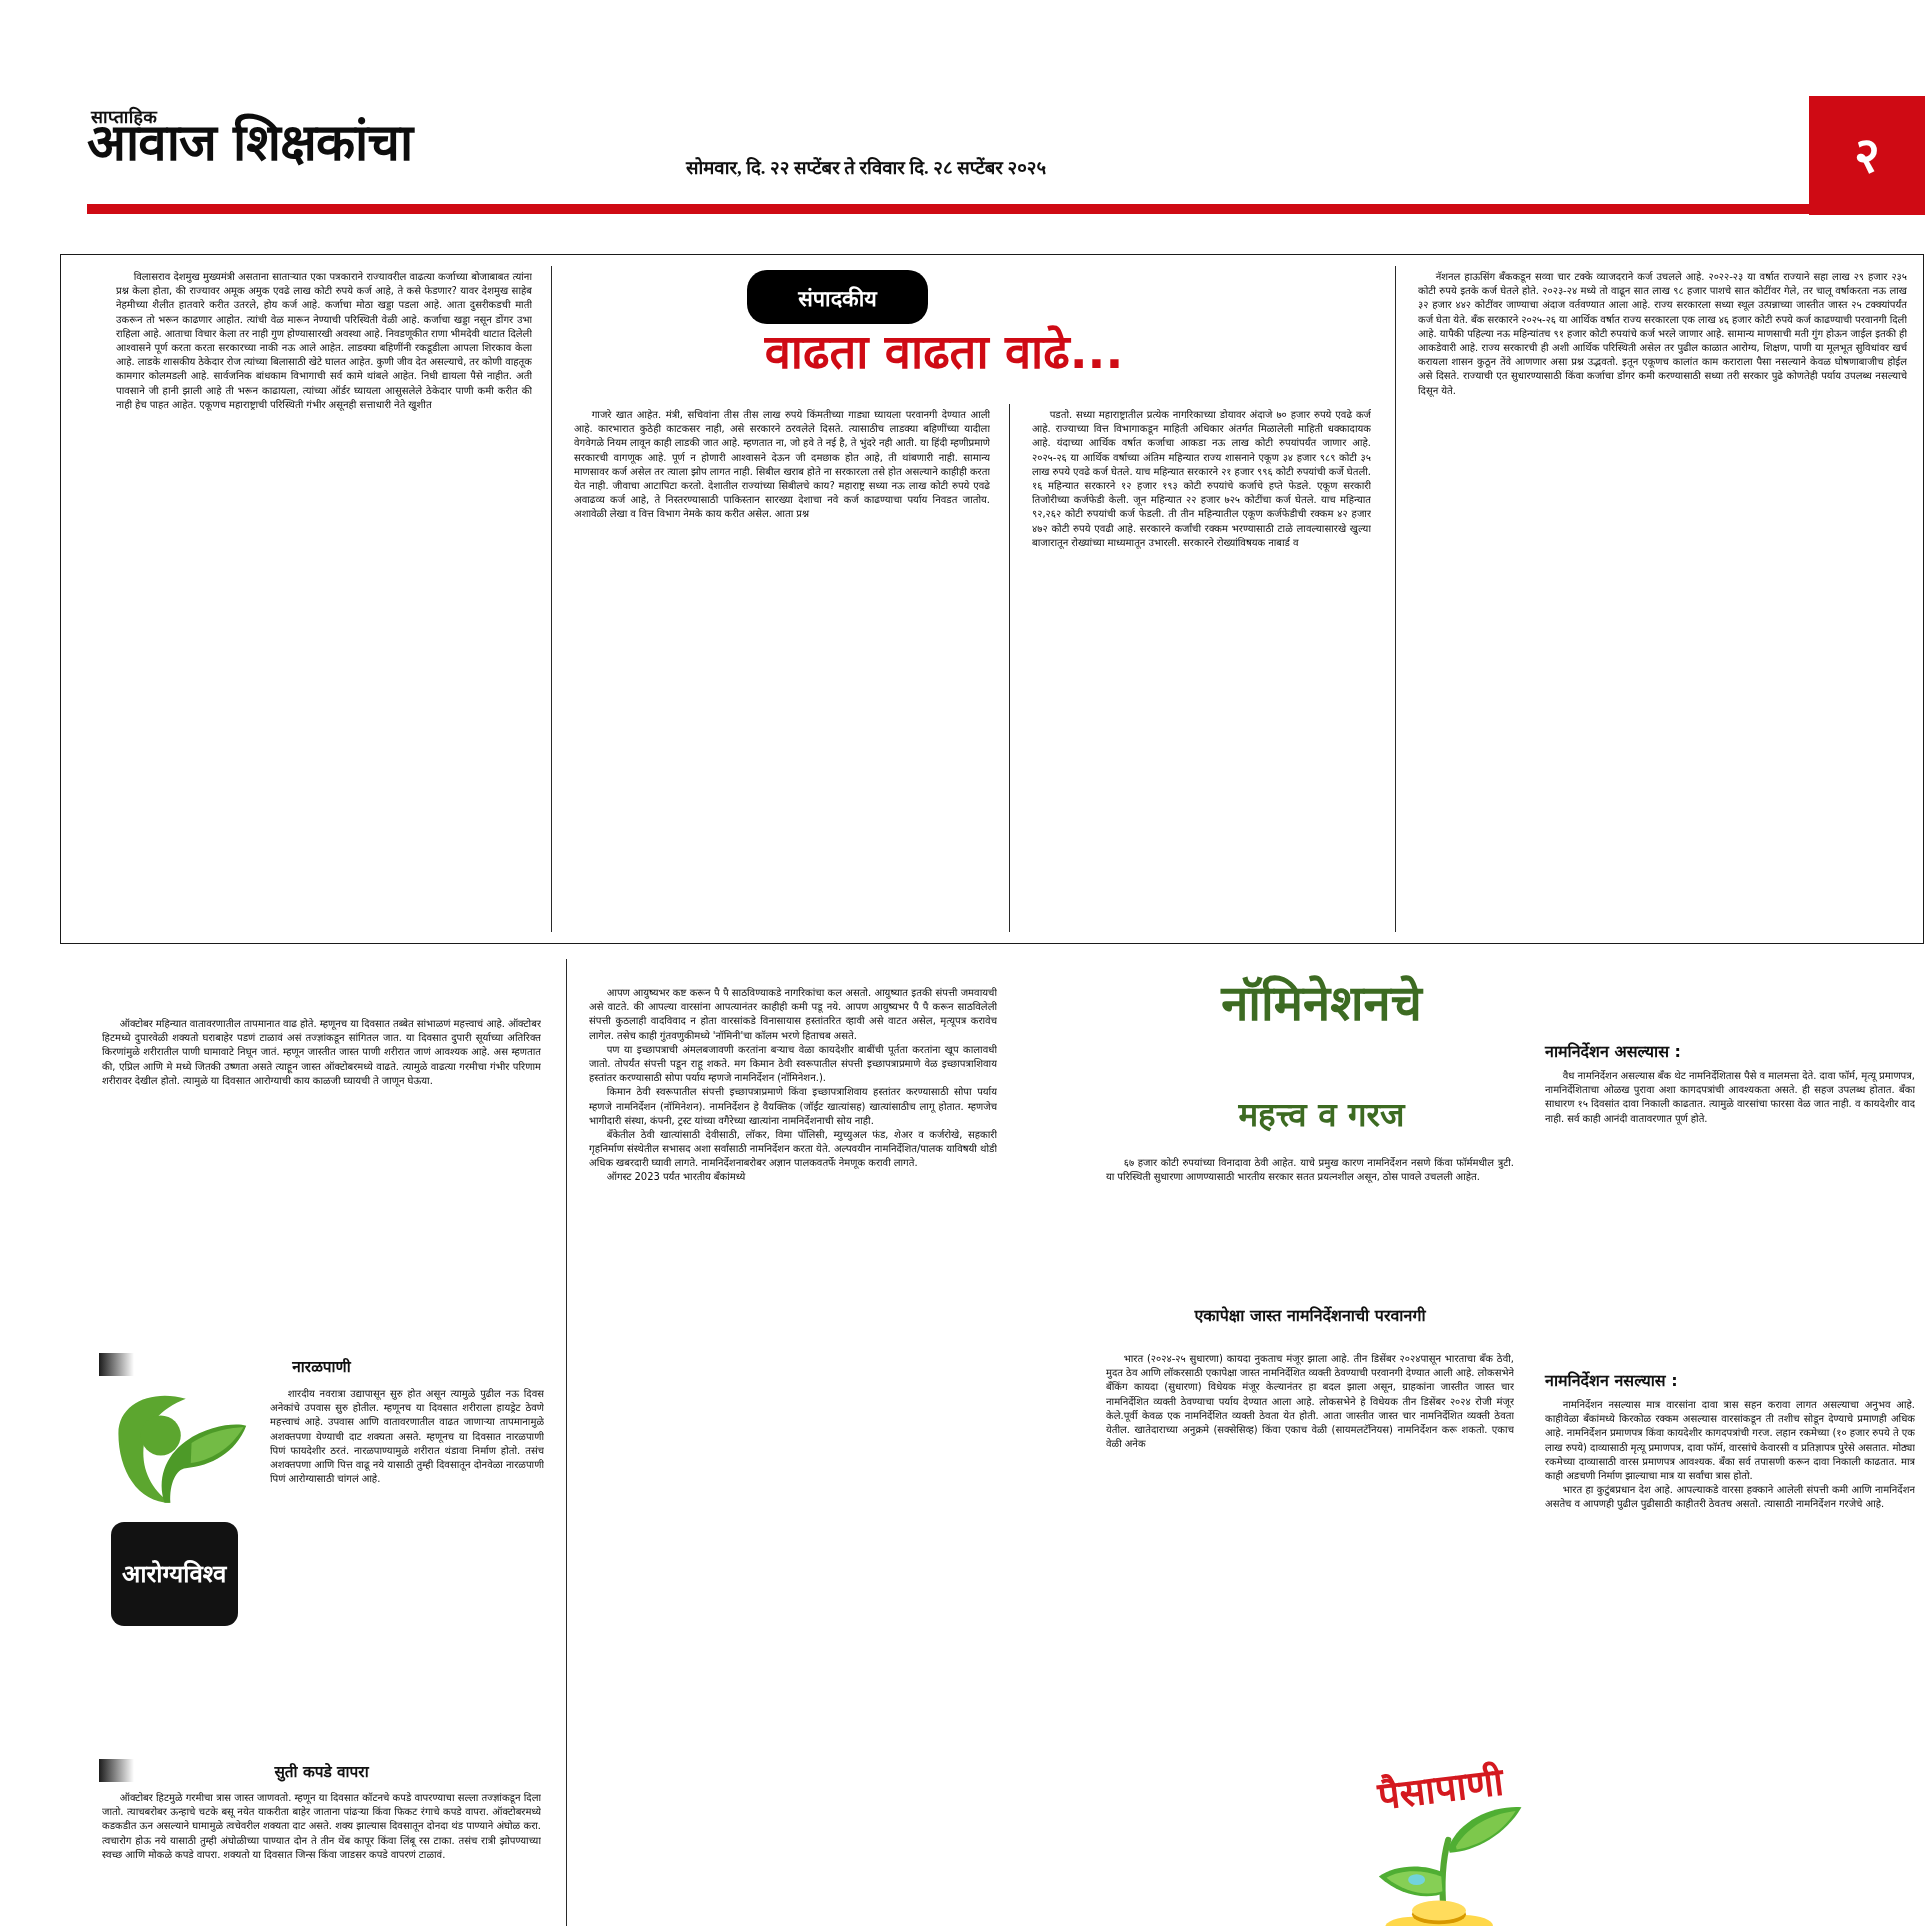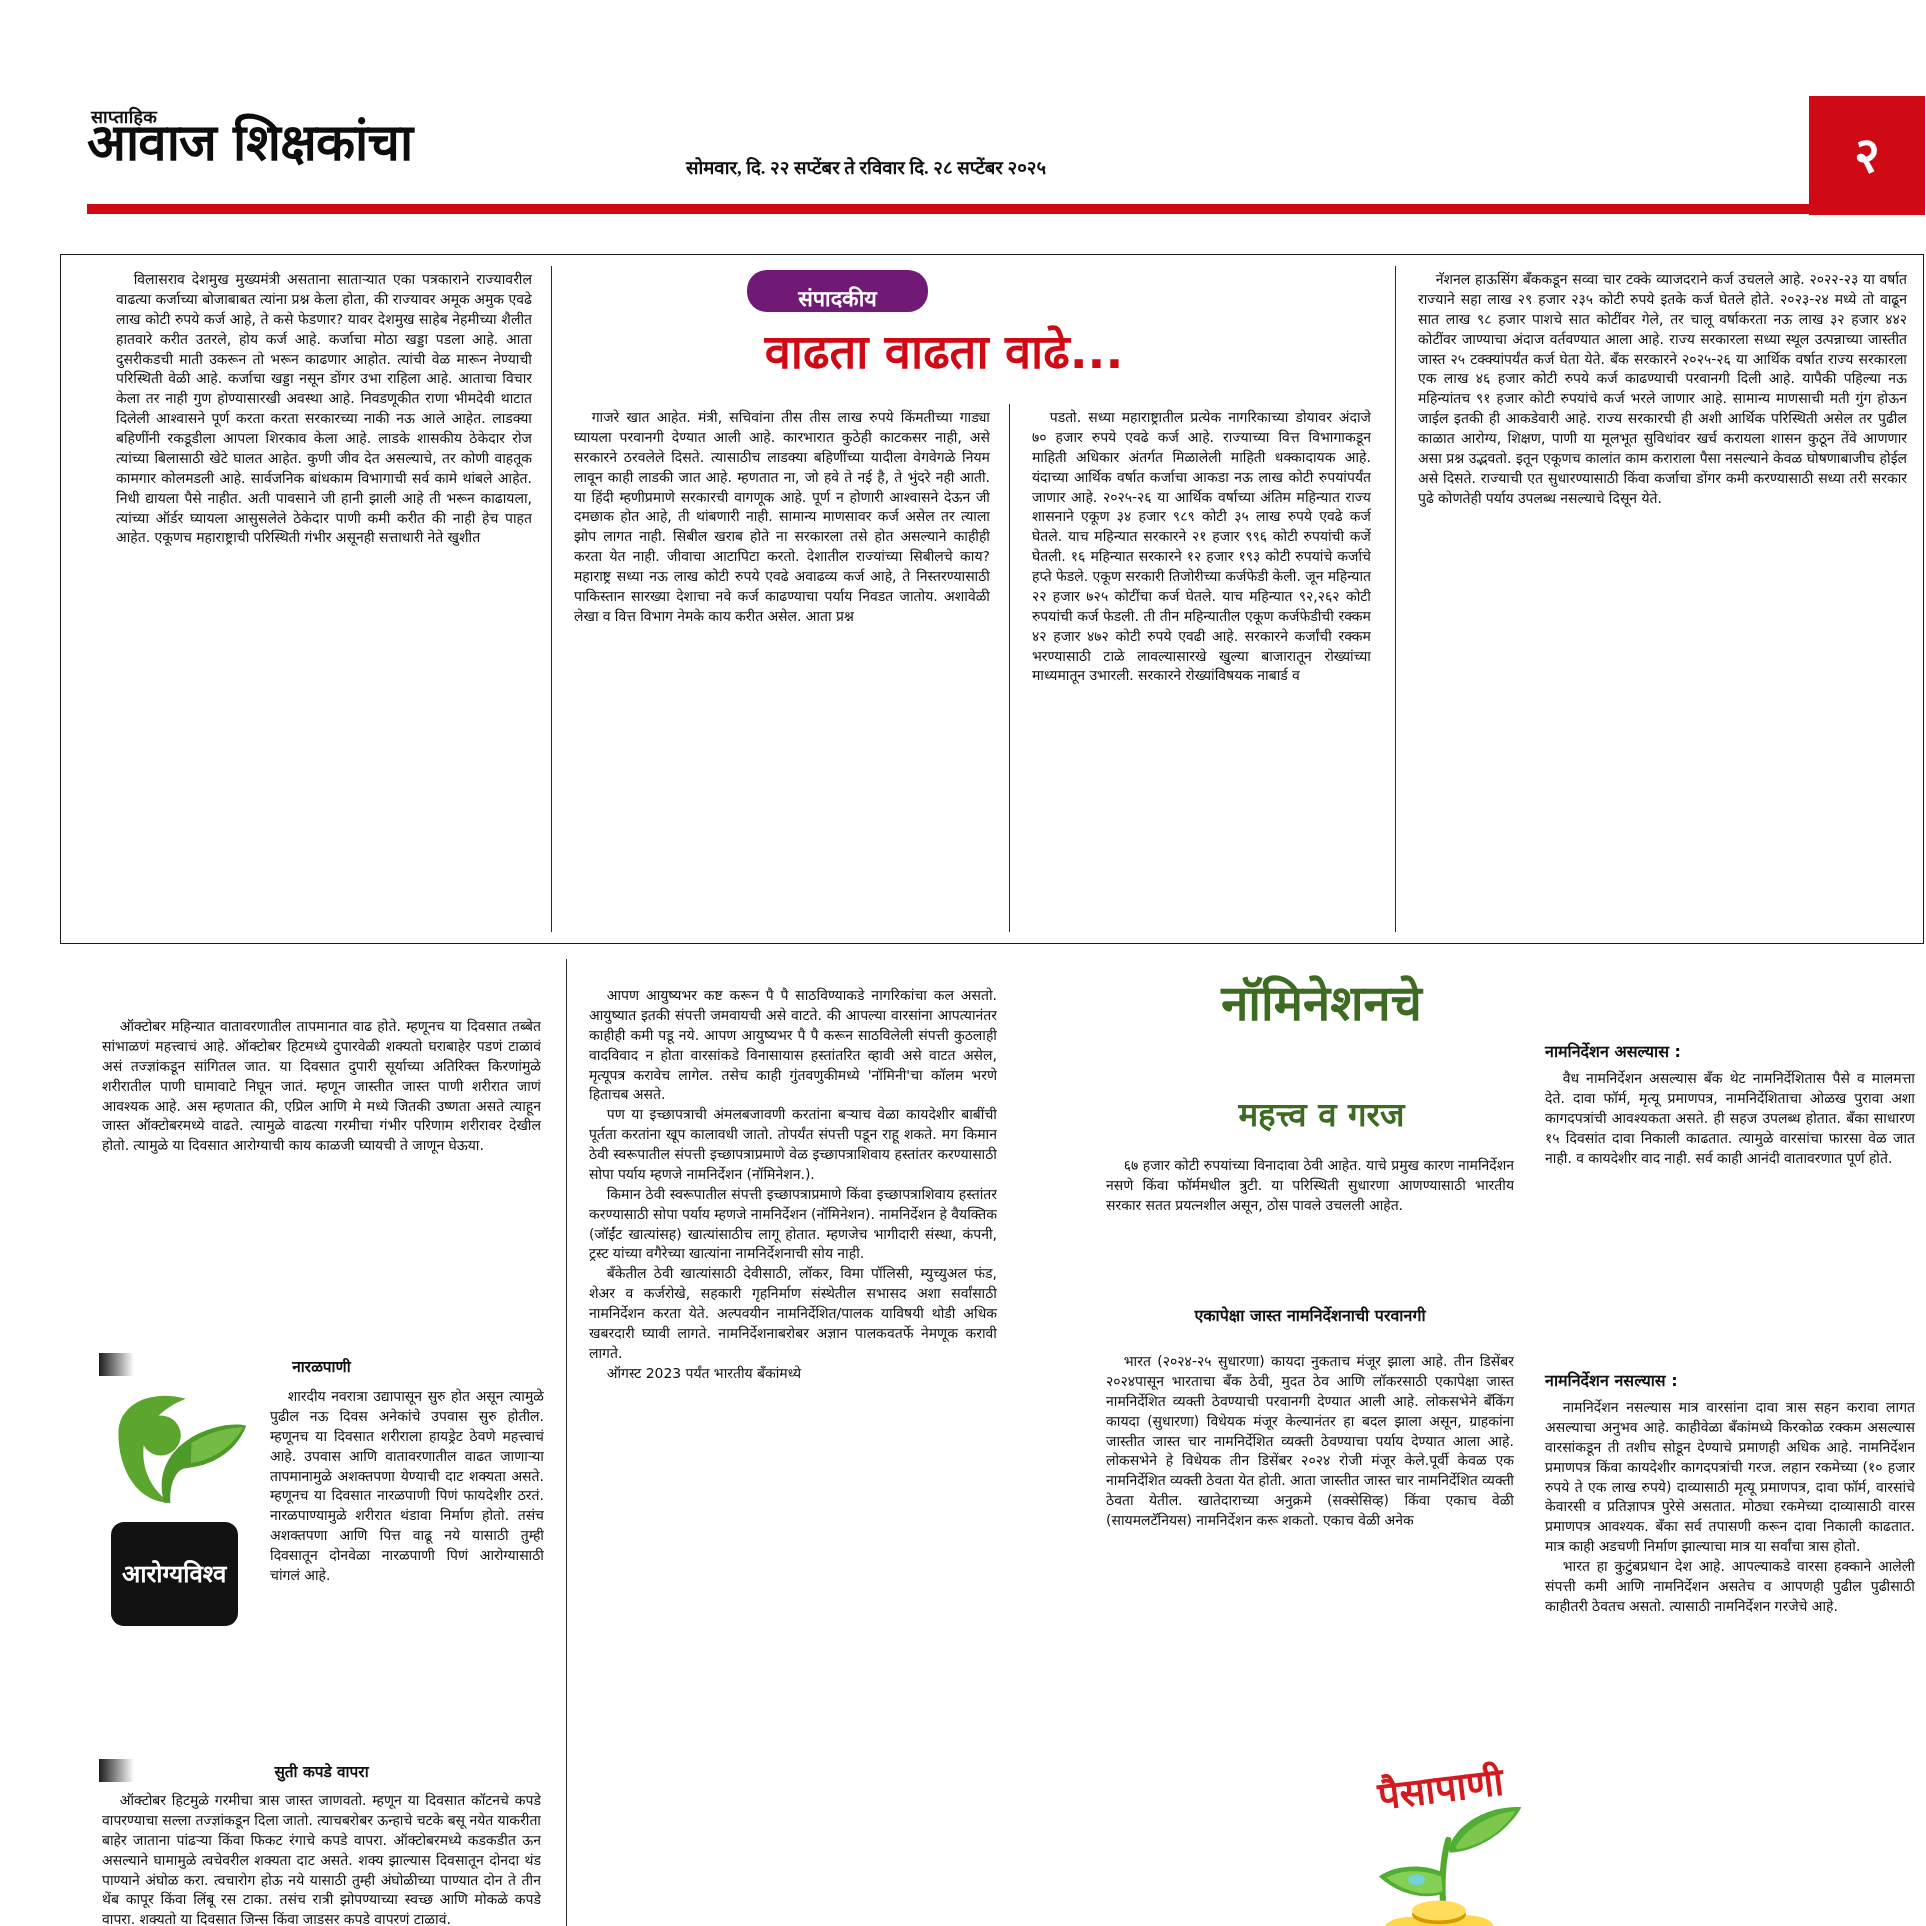--- a/index.html
+++ b/index.html
@@ -56,35 +56,35 @@
     position:absolute;
     border:1.2px solid #1a1a1a;
   }
   .col-rule-v {
     position:absolute; width:0.8px; background:#2a2a2a;
   }
 
   .body-col {
     position:absolute;
     font-family:"DejaVu Sans","Liberation Sans",sans-serif;
-    font-size:14px;
+    font-size:10px;
     line-height:1.42;
     text-align:justify;
     color:#0f0f0f;
     overflow:hidden;
     word-spacing:-0.2px;
   }
   .body-col p { margin:0 0 0 0; text-indent:17.7px; }
 
   
   .ed-badge {
     position:absolute; left:747px; top:270px;
-    width:181px; height:42px;
-    background:#701a75; border-radius:20px;
-    display:flex; align-items:flex-end; justify-content:center;
+    width:181px; height:54px;
+    background:#000000; border-radius:20px;
+    display:flex; align-items:center; justify-content:center;
   }
   .ed-badge span {
     color:#fff; font-size:21.6px; font-weight:bold;
     font-family:"DejaVu Sans","Liberation Sans",sans-serif;
   }
   .ed-headline {
     position:absolute; left:578px; top:327px; width:732px;
     text-align:center;
     color:#cf0a14; font-size:47px; font-weight:bold;
     font-family:"DejaVu Sans","Liberation Sans",sans-serif;

